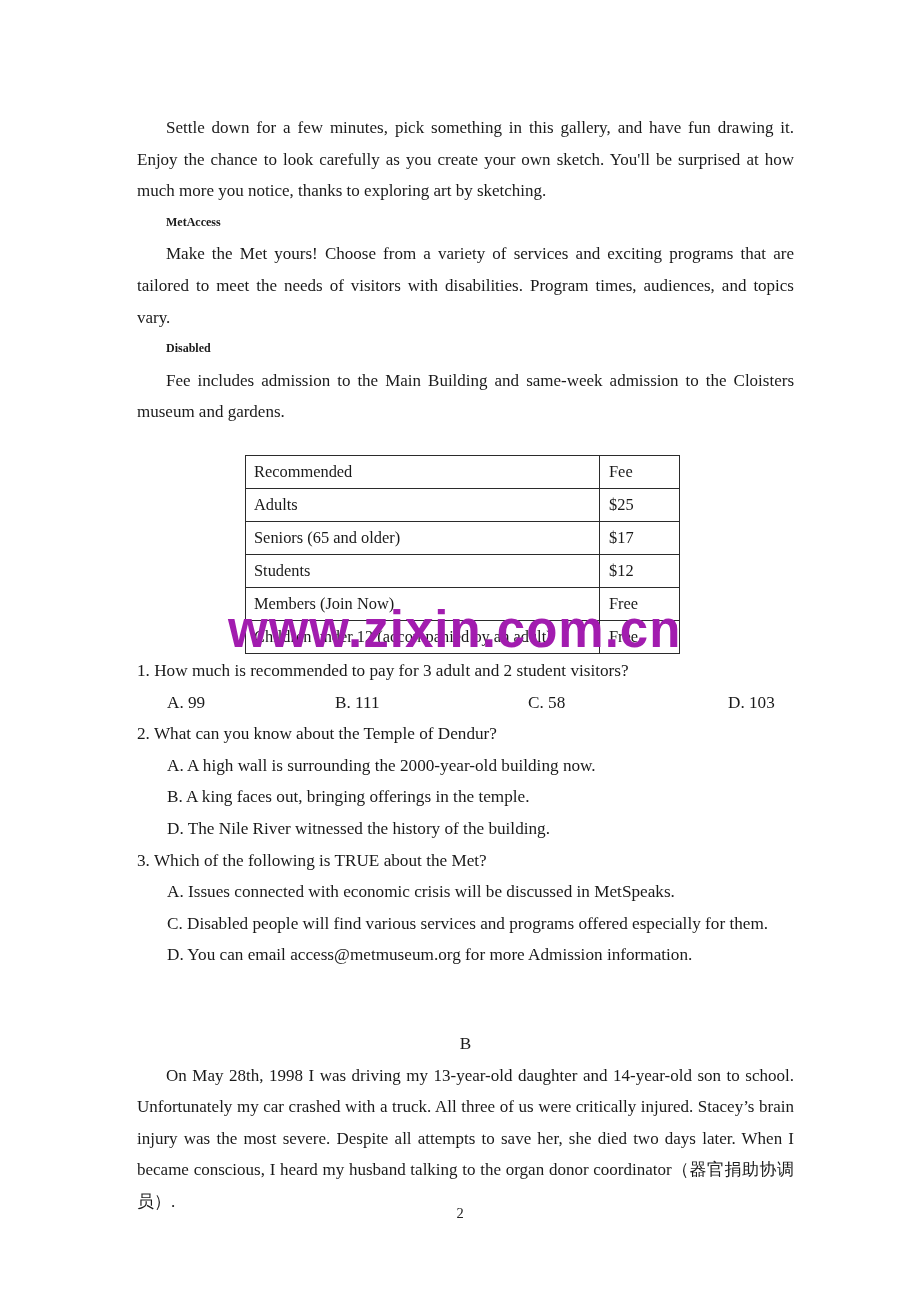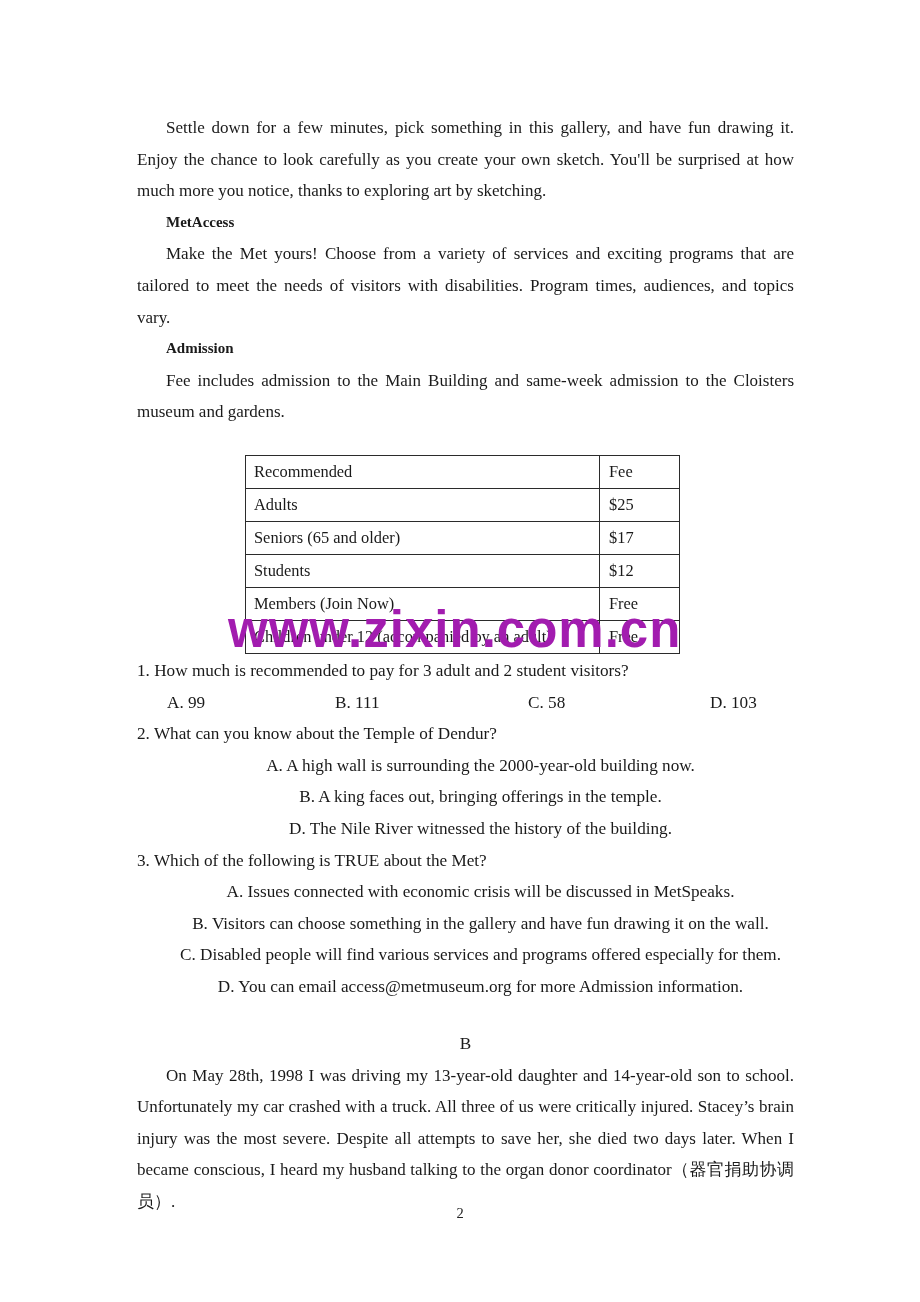--- a/index.html
+++ b/index.html
@@ -33,21 +33,21 @@
     font-size: 17px;
     line-height: 31.6px;
     text-align: justify;
     text-justify: inter-word;
     text-indent: 29px;
     -webkit-hyphens: none;
     hyphens: none;
   }
   p.head {
     margin: 0;
-    font-size: 15px;
+    font-size: 12px;
     line-height: 31.6px;
     font-weight: bold;
     text-indent: 29px;
   }
   
   .fee-table-wrap {
     position: absolute;
     left: 245px;
     top: 455px;
     width: 406px;
@@ -98,37 +98,36 @@
     line-height: 31.6px;
     margin: 0;
     white-space: nowrap;
   }
   .opt {
     font-size: 17.2px;
     line-height: 31.6px;
     margin: 0;
     padding-left: 30px;
     white-space: nowrap;
-    text-align: center;
   }
   .optrow {
     position: relative;
     height: 31.6px;
     font-size: 17.2px;
     line-height: 31.6px;
   }
   .optrow span {
     position: absolute;
     top: 0;
     white-space: nowrap;
   }
   .optrow span.a { left: 30px; }
   .optrow span.b { left: 198px; }
   .optrow span.c { left: 391px; }
-  .optrow span.d { left: 573px; text-align: center; }
+  .optrow span.d { left: 591px; text-align: center; }
   
   .sectionB {
     position: absolute;
     left: 137px;
     top: 1028px;
     width: 657px;
   }
   .sec-label {
     text-align: center;
     font-size: 17.2px;
@@ -148,21 +147,21 @@
 </style>
 </head>
 <body>
 
 <div class="page">
 
   <div class="col">
     <p class="body">Settle down for a few minutes, pick something in this gallery, and have fun drawing it. Enjoy the chance to look carefully as you create your own sketch. You'll be surprised at how much more you notice, thanks to exploring art by sketching.</p>
     <p class="head">MetAccess</p>
     <p class="body">Make the Met yours! Choose from a variety of services and exciting programs that are tailored to meet the needs of visitors with disabilities. Program times, audiences, and topics vary.</p>
-    <p class="head">Admission</p>
+    <p class="head">Disabled</p>
     <p class="body">Fee includes admission to the Main Building and same-week admission to the Cloisters museum and gardens.</p>
   </div>
 
   <div class="fee-table-wrap">
     <table class="fee">
       <tbody>
         <tr>
           <td>Recommended</td>
           <td class="fee-col">Fee</td>
         </tr>
@@ -201,21 +200,20 @@
       <span class="d">D. 103</span>
     </div>
 
     <p class="q">2. What can you know about the Temple of Dendur?</p>
     <p class="opt">A. A high wall is surrounding the 2000-year-old building now.</p>
     <p class="opt">B. A king faces out, bringing offerings in the temple.</p>
     <p class="opt">D. The Nile River witnessed the history of the building.</p>
 
     <p class="q">3. Which of the following is TRUE about the Met?</p>
     <p class="opt">A. Issues connected with economic crisis will be discussed in MetSpeaks.</p>
-    <p class="opt">B. Visitors can choose something in the gallery and have fun drawing it on the wall.</p>
     <p class="opt">C. Disabled people will find various services and programs offered especially for them.</p>
     <p class="opt">D. You can email access@metmuseum.org for more Admission information.</p>
   </div>
 
   <div class="sectionB">
     <p class="sec-label">B</p>
     <p class="body">On May 28th, 1998 I was driving my 13-year-old daughter and 14-year-old son to school. Unfortunately my car crashed with a truck. All three of us were critically injured. Stacey’s brain injury was the most severe. Despite all attempts to save her, she died two days later. When I became conscious, I heard my husband talking to the organ donor coordinator（器官捐助协调员）.</p>
   </div>
 
   <div class="pagenum">2</div>

